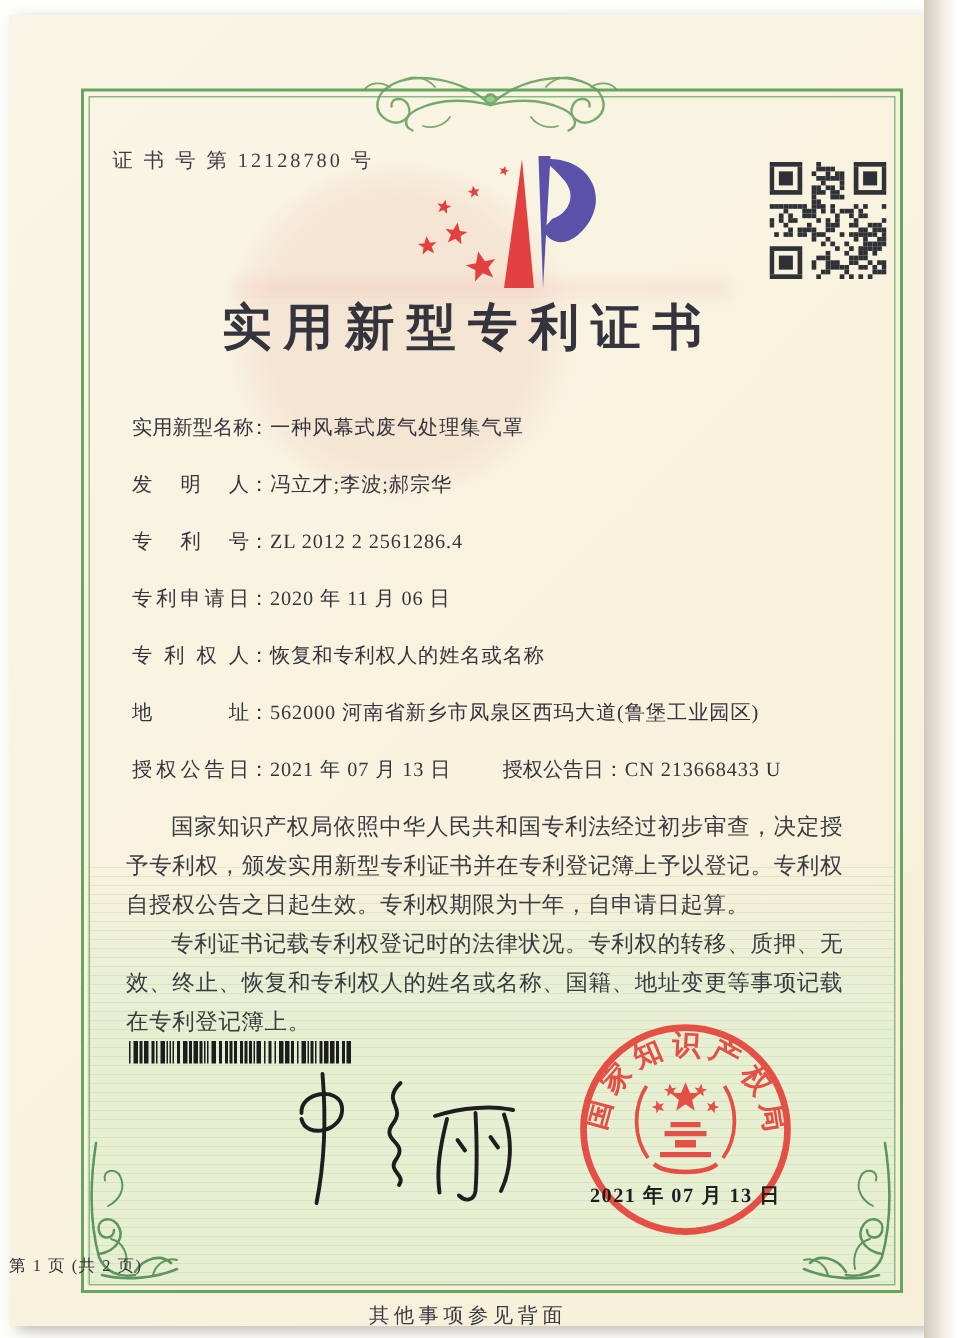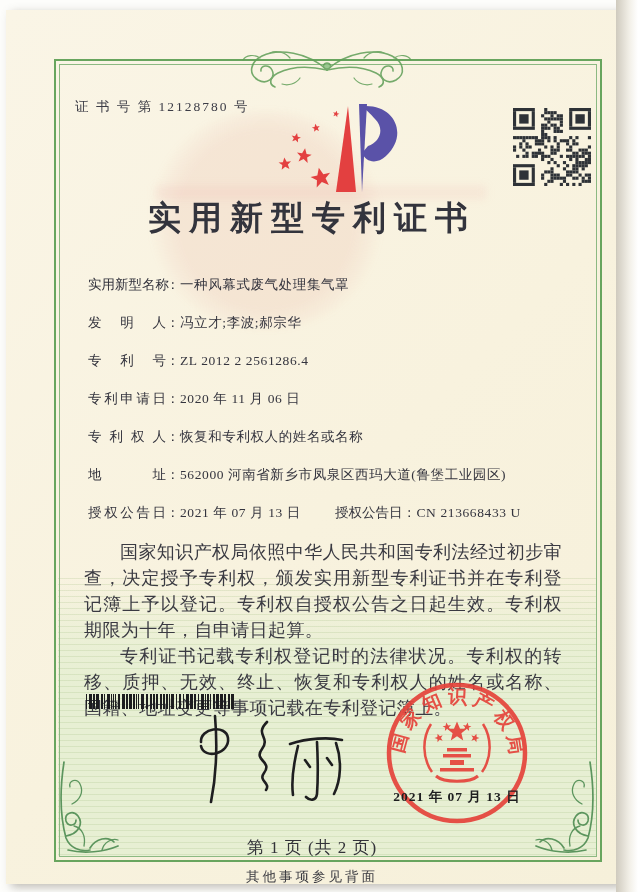--- a/index.html
+++ b/index.html
@@ -43,37 +43,37 @@
     font-size:33px;font-weight:700;color:#33343d;letter-spacing:8px;}
 
   .fields{position:absolute;left:82px;top:266px;width:490px;font-size:13.5px;color:#34343e;}
   .frow{position:relative;height:38px;line-height:18px;white-space:nowrap;}
   .flabel{display:inline-block;width:78px;text-align:justify;text-align-last:justify;}
   .fcolon{display:inline-block;width:14px;}
   .fvalue{letter-spacing:.6px;}
   .pair2{position:absolute;left:247px;top:0;}
 
   .paras{position:absolute;left:78px;top:529px;width:478px;
-    font-size:18px;line-height:26px;color:#3a3a42;letter-spacing:.4px;text-align:justify;}
+    font-size:15px;line-height:26px;color:#3a3a42;letter-spacing:.4px;text-align:justify;}
   .paras p{margin:0;text-indent:2em;}
 
   .barcode{position:absolute;left:80px;top:684px;width:166px;height:15px;display:flex;align-items:stretch;}
   .barcode i{display:block;background:#1d1d1f;height:100%;}
 
   .signer{position:absolute;left:84px;top:724px;
     font-family:"Liberation Sans","DejaVu Sans",sans-serif;
     font-size:14.5px;color:#26262a;letter-spacing:2px;line-height:28px;}
   .signature{position:absolute;left:168px;top:700px;width:180px;height:98px;}
 
   .seal{position:absolute;left:378px;top:670px;width:146px;height:146px;opacity:.92;}
   .seal-date{position:absolute;left:380px;top:778px;width:142px;text-align:center;
     font-size:13.5px;font-weight:700;color:#1e1e20;letter-spacing:1px;}
 
-  .page-no{position:absolute;left:0;top:826px;width:612px;text-align:center;
-    font-size:17px;color:#333339;letter-spacing:1px;}
+  .page-no{position:absolute;left:0;top:826px;width:612px;
+    font-size:11px;color:#333339;letter-spacing:1px;}
   .footer-note{position:absolute;left:0;top:858px;width:612px;text-align:center;
     font-size:13.5px;color:#3a3a40;letter-spacing:3px;}
 </style>
 </head>
 <body>
 
 <div class="paper">
 
   <div class="green-zone"></div>
   <div class="ghost-seal"></div>

